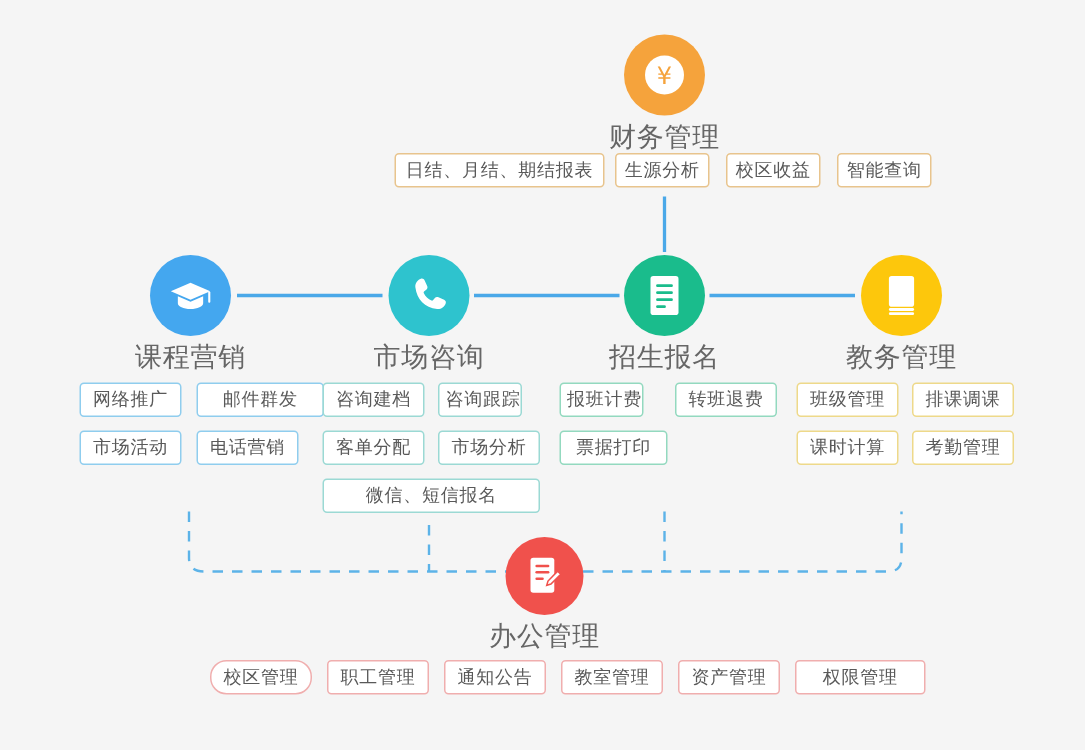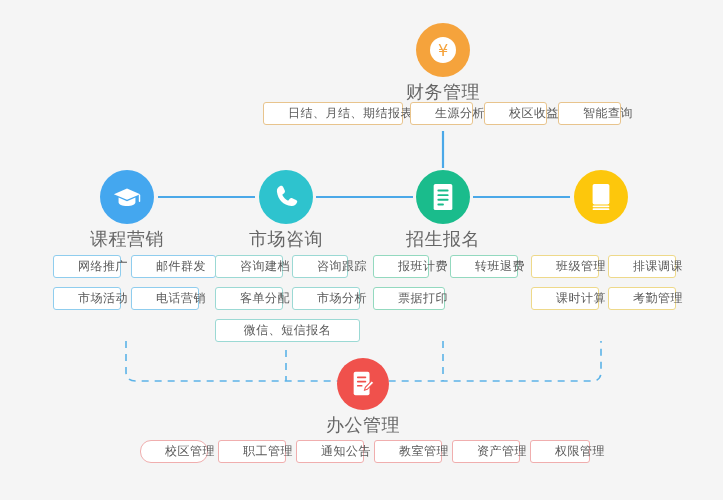--- a/index.html
+++ b/index.html
@@ -61,21 +61,21 @@
     box-sizing: border-box;
     height: 23px;
     line-height: 21px;
     background: #ffffff;
     border: 1px solid #cfcfcf;
     border-radius: 3px;
     font-size: 12px;
     color: #595959;
     text-align: center;
     white-space: nowrap;
-    padding: 0 24px;
+    padding: 0 4px;
     letter-spacing: .5px;
   }
   .tag.orange { border-color: #e8c48d; }
   .tag.blue   { border-color: #8fcdee; }
   .tag.teal   { border-color: #9bd9d4; }
   .tag.green  { border-color: #93d9bf; }
   .tag.yellow { border-color: #eed98a; }
   .tag.pink   { border-color: #f0aeae; }
 </style>
 </head>
@@ -155,20 +155,21 @@
   <div class="node" style="left:541px; top:170px;">
     <div class="circle" style="background:#fdc70c;">
       <span>
         <svg width="24" height="28" viewBox="0 0 24 30">
           <rect x="3" y="1" width="18" height="22" rx="2" fill="#ffffff"></rect>
           <rect x="3" y="24" width="18" height="2" rx="1" fill="#ffffff"></rect>
           <rect x="3" y="27" width="18" height="2" rx="1" fill="#ffffff"></rect>
         </svg>
       </span>
     </div>
+    <div class="node-label">教务管理</div>
   </div>
 
   <div class="tag blue" style="left:53px; top:255px; width:68px;">网络推广</div>
   <div class="tag blue" style="left:131px; top:255px; width:85px;">邮件群发</div>
   <div class="tag blue" style="left:53px; top:287px; width:68px;">市场活动</div>
   <div class="tag blue" style="left:131px; top:287px; width:68px;">电话营销</div>
 
   <div class="tag teal" style="left:215px; top:255px; width:68px;">咨询建档</div>
   <div class="tag teal" style="left:292px; top:255px; width:56px;">咨询跟踪</div>
   <div class="tag teal" style="left:215px; top:287px; width:68px;">客单分配</div>
@@ -198,15 +199,15 @@
       </span>
     </div>
     <div class="node-label">办公管理</div>
   </div>
 
   <div class="tag pink" style="left:140px; top:440px; width:68px;border-radius:11px;">校区管理</div>
   <div class="tag pink" style="left:218px; top:440px; width:68px;">职工管理</div>
   <div class="tag pink" style="left:296px; top:440px; width:68px;">通知公告</div>
   <div class="tag pink" style="left:374px; top:440px; width:68px;">教室管理</div>
   <div class="tag pink" style="left:452px; top:440px; width:68px;">资产管理</div>
-  <div class="tag pink" style="left:530px; top:440px; width:60px;">权限管理</div>
+  <div class="tag pink" style="left:530px; top:440px; width:87px;">权限管理</div>
 
 </div>
 
 </body></html>

